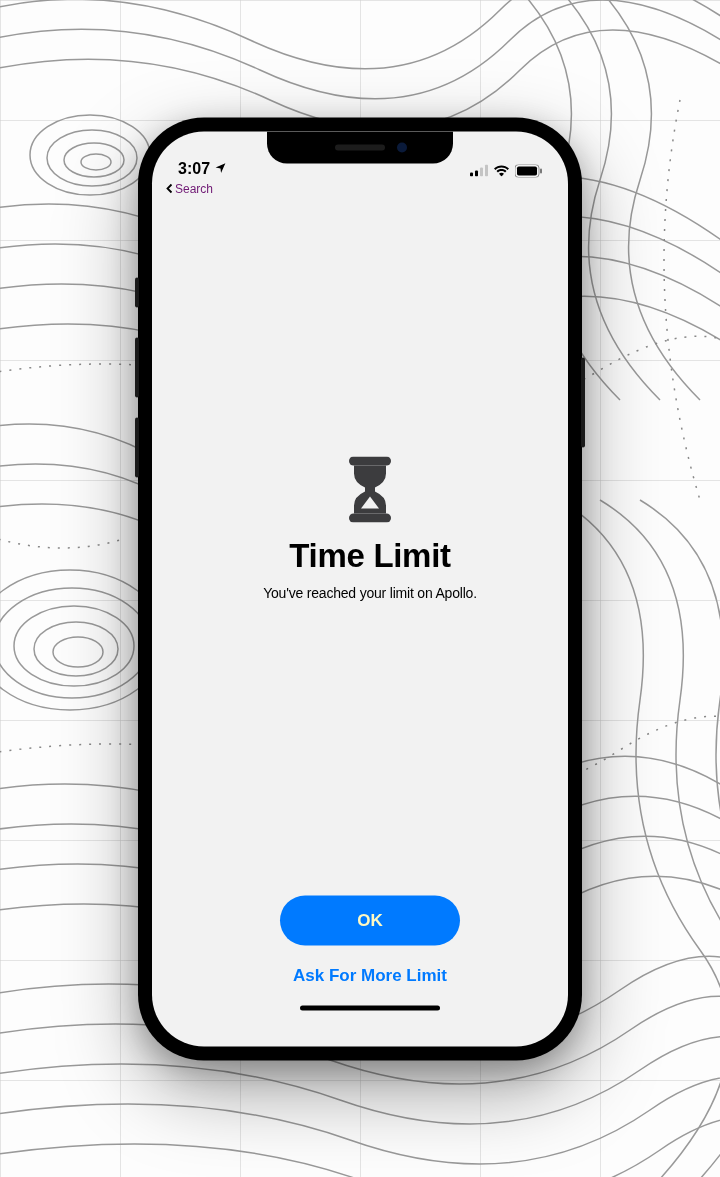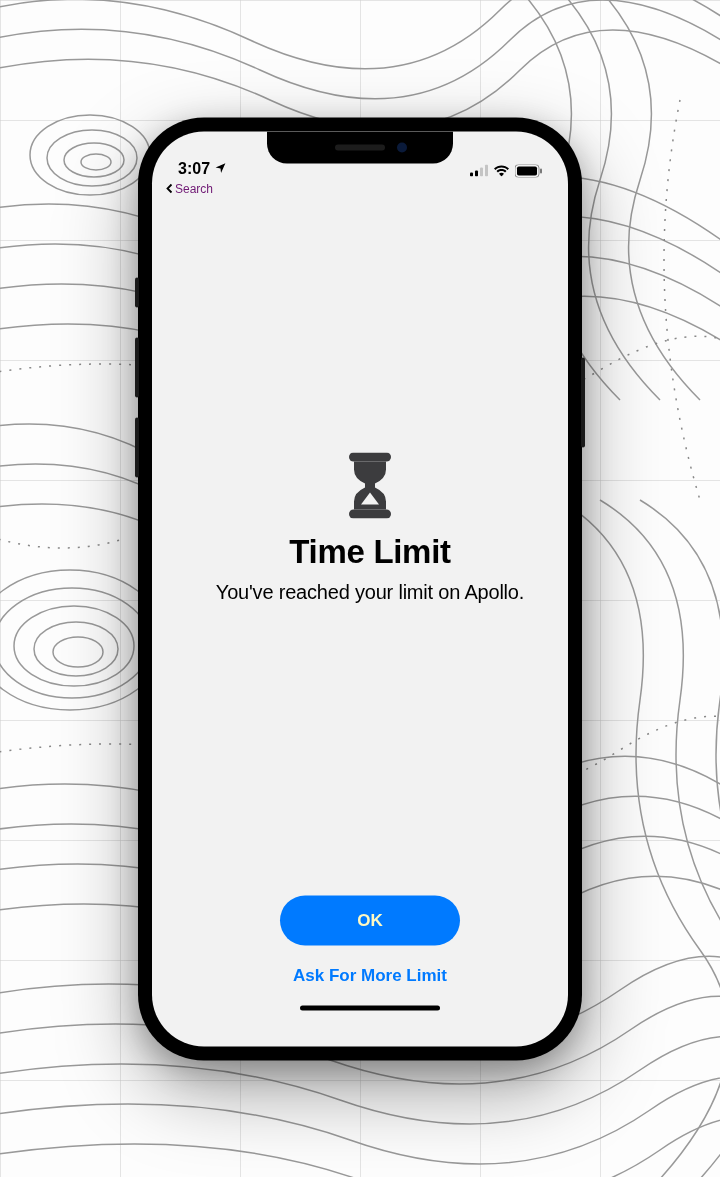--- a/index.html
+++ b/index.html
@@ -135,21 +135,21 @@
       margin-bottom: 14px;
     }
     .title {
       font-size: 33px;
       font-weight: 700;
       color: #000;
       margin-bottom: 10px;
       letter-spacing: -0.3px;
     }
     .subtitle {
-      font-size: 20px;
+      font-size: 14px;
       font-weight: 400;
       color: #000;
       letter-spacing: -0.2px;
     }
     .bottom-buttons {
       padding: 0 50px 28px 50px;
       display: flex;
       flex-direction: column;
       align-items: center;
       gap: 14px;

